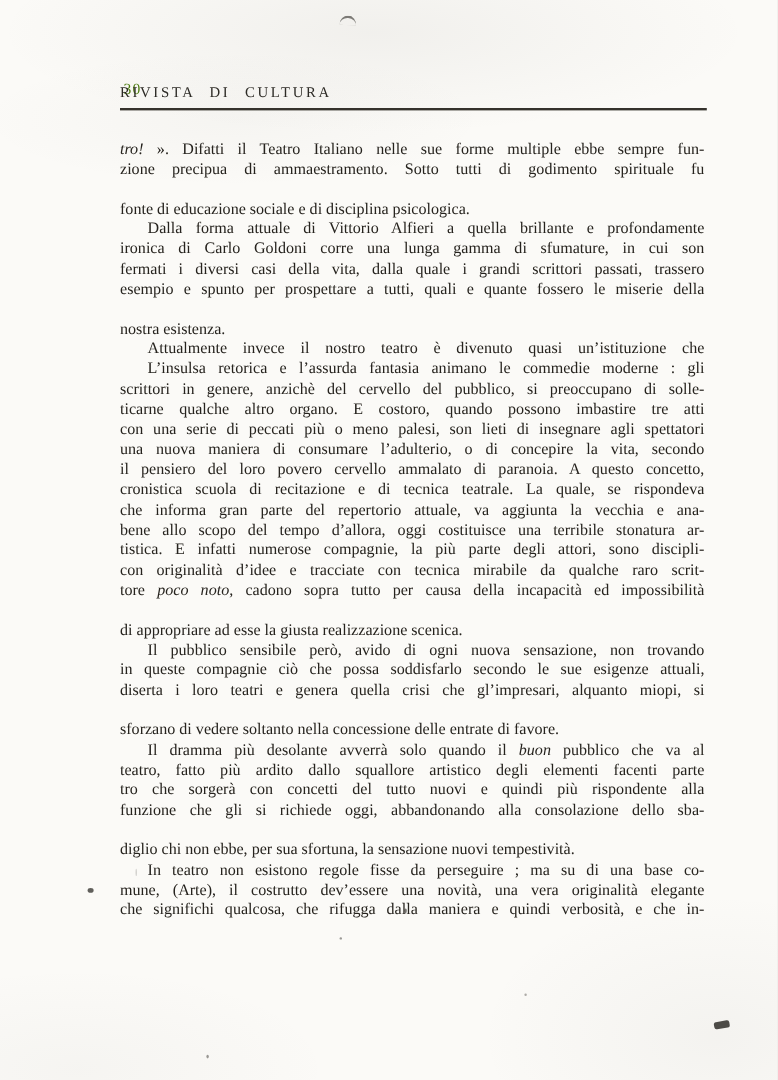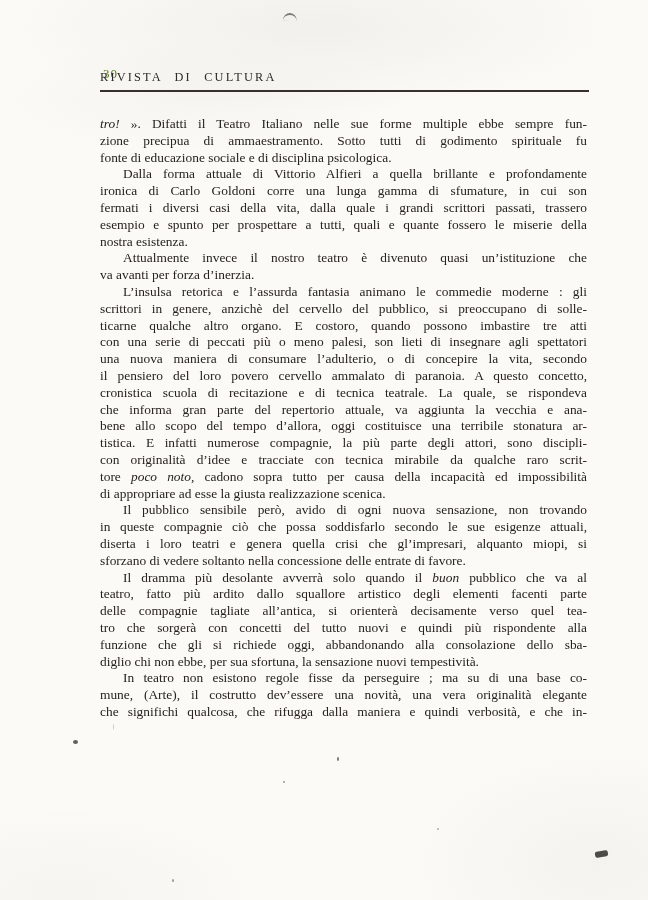--- a/index.html
+++ b/index.html
@@ -38,21 +38,21 @@
   .rule {
     position: absolute; left: 100px; top: 90px;
     width: 489px; height: 2px;
     background: var(--rule, #35322c);
   }
   .pagebody {
     position: absolute; left: 100px; top: 116px; width: 487px;
     font-size: 13.4px; line-height: 16.8px;
   }
   .line { text-align: justify; text-align-last: justify; }
-  .line.endleft { text-align-last: left; }
+  .line.endleft { text-align-last: left; margin-top: 16px; }
   .para.indent .line:first-child { text-indent: 23px; }
   .it { font-style: italic; }
   .rm { font-style: normal; }
   .mark { position: absolute; }
   .mark.speck { background: #3a3833; border-radius: 50%; }
   .mark.smudge { background: #2f2d29; border-radius: 2px; transform: rotate(-10deg); }
   .mark.pen-curve {
     border-top: 2px solid #55534e;
     border-radius: 50% 50% 0 0 / 100% 100% 0 0;
     transform: rotate(3deg);
@@ -77,21 +77,20 @@
       </div>
       <div class="para indent">
         <div class="line"><span class="rm">Dalla forma attuale di Vittorio Alfieri a quella brillante e profondamente</span></div>
         <div class="line"><span class="rm">ironica di Carlo Goldoni corre una lunga gamma di sfumature, in cui son</span></div>
         <div class="line"><span class="rm">fermati i diversi casi della vita, dalla quale i grandi scrittori passati, trassero</span></div>
         <div class="line"><span class="rm">esempio e spunto per prospettare a tutti, quali e quante fossero le miserie della</span></div>
         <div class="line endleft"><span class="rm">nostra esistenza.</span></div>
       </div>
       <div class="para indent">
         <div class="line"><span class="rm">Attualmente invece il nostro teatro è divenuto quasi un’istituzione che</span></div>
-        <div class="line endleft"><span class="rm">va avanti per forza d’inerzia.</span></div>
       </div>
       <div class="para indent">
         <div class="line"><span class="rm">L’insulsa retorica e l’assurda fantasia animano le commedie moderne : gli</span></div>
         <div class="line"><span class="rm">scrittori in genere, anzichè del cervello del pubblico, si preoccupano di solle-</span></div>
         <div class="line"><span class="rm">ticarne qualche altro organo. E costoro, quando possono imbastire tre atti</span></div>
         <div class="line"><span class="rm">con una serie di peccati più o meno palesi, son lieti di insegnare agli spettatori</span></div>
         <div class="line"><span class="rm">una nuova maniera di consumare l’adulterio, o di concepire la vita, secondo</span></div>
         <div class="line"><span class="rm">il pensiero del loro povero cervello ammalato di paranoia. A questo concetto,</span></div>
         <div class="line"><span class="rm">cronistica scuola di recitazione e di tecnica teatrale. La quale, se rispondeva</span></div>
         <div class="line"><span class="rm">che informa gran parte del repertorio attuale, va aggiunta la vecchia e ana-</span></div>
@@ -103,21 +102,20 @@
       </div>
       <div class="para indent">
         <div class="line"><span class="rm">Il pubblico sensibile però, avido di ogni nuova sensazione, non trovando</span></div>
         <div class="line"><span class="rm">in queste compagnie ciò che possa soddisfarlo secondo le sue esigenze attuali,</span></div>
         <div class="line"><span class="rm">diserta i loro teatri e genera quella crisi che gl’impresari, alquanto miopi, si</span></div>
         <div class="line endleft"><span class="rm">sforzano di vedere soltanto nella concessione delle entrate di favore.</span></div>
       </div>
       <div class="para indent">
         <div class="line"><span class="rm">Il dramma più desolante avverrà solo quando il </span><span class="it">buon</span><span class="rm"> pubblico che va al</span></div>
         <div class="line"><span class="rm">teatro, fatto più ardito dallo squallore artistico degli elementi facenti parte</span></div>
-        <div class="line"><span class="rm">delle compagnie tagliate all’antica, si orienterà decisamente verso quel tea-</span></div>
         <div class="line"><span class="rm">tro che sorgerà con concetti del tutto nuovi e quindi più rispondente alla</span></div>
         <div class="line"><span class="rm">funzione che gli si richiede oggi, abbandonando alla consolazione dello sba-</span></div>
         <div class="line endleft"><span class="rm">diglio chi non ebbe, per sua sfortuna, la sensazione nuovi tempestività.</span></div>
       </div>
       <div class="para indent">
         <div class="line"><span class="rm">In teatro non esistono regole fisse da perseguire ; ma su di una base co-</span></div>
         <div class="line"><span class="rm">mune, (Arte), il costrutto dev’essere una novità, una vera originalità elegante</span></div>
         <div class="line"><span class="rm">che significhi qualcosa, che rifugga dalla maniera e quindi verbosità, e che in-</span></div>
       </div>
     </main>

